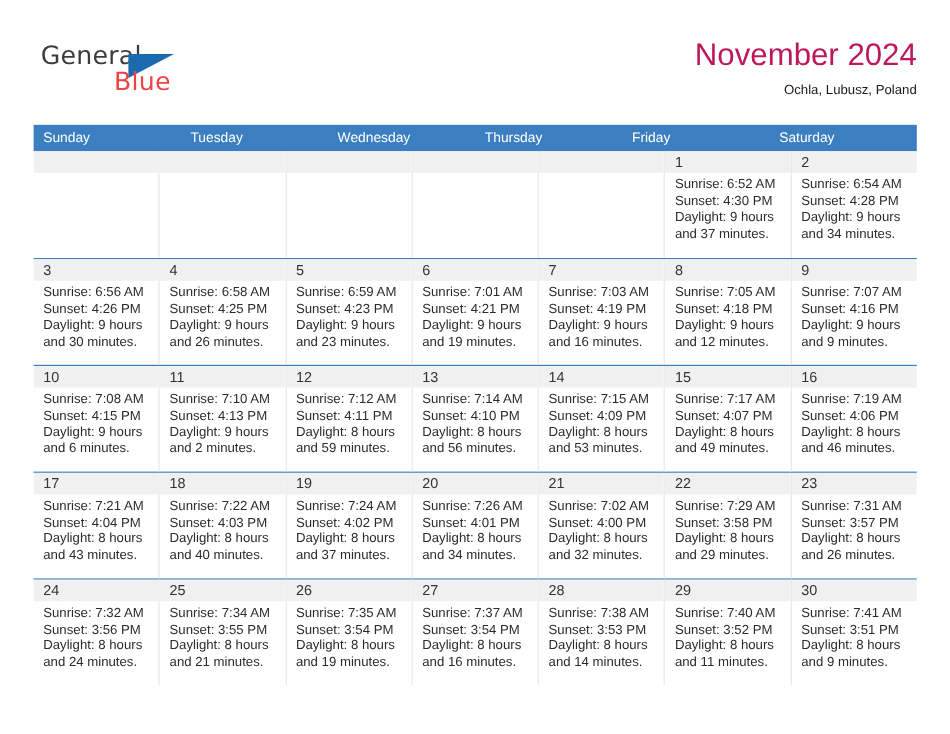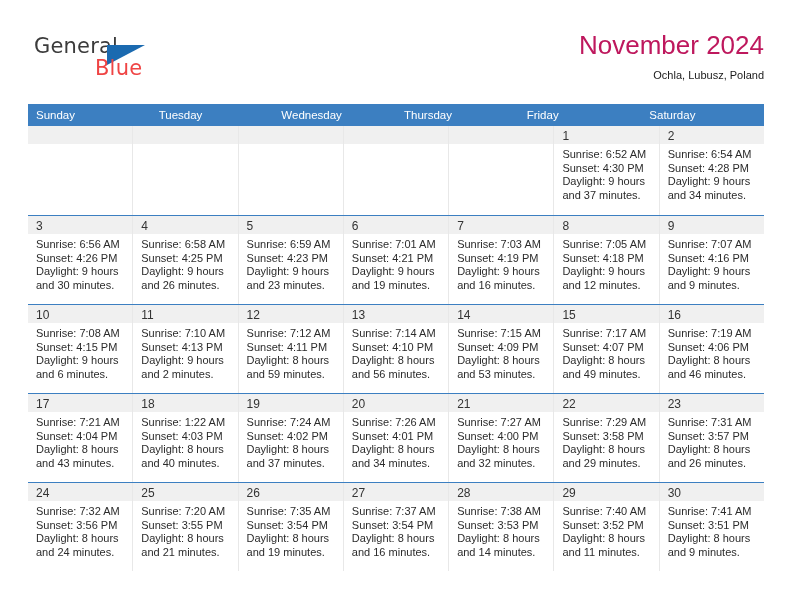--- a/index.html
+++ b/index.html
@@ -357,21 +357,21 @@
             <div class="day-info">
               <div>Sunrise: 7:21 AM</div>
               <div>Sunset: 4:04 PM</div>
               <div>Daylight: 8 hours</div>
               <div>and 43 minutes.</div>
             </div>
           </div>
           <div class="day-cell">
             <div class="day-number-band"><span class="day-number">18</span></div>
             <div class="day-info">
-              <div>Sunrise: 1:22 AM</div>
+              <div>Sunrise: 7:22 AM</div>
               <div>Sunset: 4:03 PM</div>
               <div>Daylight: 8 hours</div>
               <div>and 40 minutes.</div>
             </div>
           </div>
           <div class="day-cell">
             <div class="day-number-band"><span class="day-number">19</span></div>
             <div class="day-info">
               <div>Sunrise: 7:24 AM</div>
               <div>Sunset: 4:02 PM</div>
@@ -384,21 +384,21 @@
             <div class="day-info">
               <div>Sunrise: 7:26 AM</div>
               <div>Sunset: 4:01 PM</div>
               <div>Daylight: 8 hours</div>
               <div>and 34 minutes.</div>
             </div>
           </div>
           <div class="day-cell">
             <div class="day-number-band"><span class="day-number">21</span></div>
             <div class="day-info">
-              <div>Sunrise: 7:27 AM</div>
+              <div>Sunrise: 7:02 AM</div>
               <div>Sunset: 4:00 PM</div>
               <div>Daylight: 8 hours</div>
               <div>and 32 minutes.</div>
             </div>
           </div>
           <div class="day-cell">
             <div class="day-number-band"><span class="day-number">22</span></div>
             <div class="day-info">
               <div>Sunrise: 7:29 AM</div>
               <div>Sunset: 3:58 PM</div>
@@ -422,21 +422,21 @@
             <div class="day-info">
               <div>Sunrise: 7:32 AM</div>
               <div>Sunset: 3:56 PM</div>
               <div>Daylight: 8 hours</div>
               <div>and 24 minutes.</div>
             </div>
           </div>
           <div class="day-cell">
             <div class="day-number-band"><span class="day-number">25</span></div>
             <div class="day-info">
-              <div>Sunrise: 7:20 AM</div>
+              <div>Sunrise: 7:34 AM</div>
               <div>Sunset: 3:55 PM</div>
               <div>Daylight: 8 hours</div>
               <div>and 21 minutes.</div>
             </div>
           </div>
           <div class="day-cell">
             <div class="day-number-band"><span class="day-number">26</span></div>
             <div class="day-info">
               <div>Sunrise: 7:35 AM</div>
               <div>Sunset: 3:54 PM</div>

